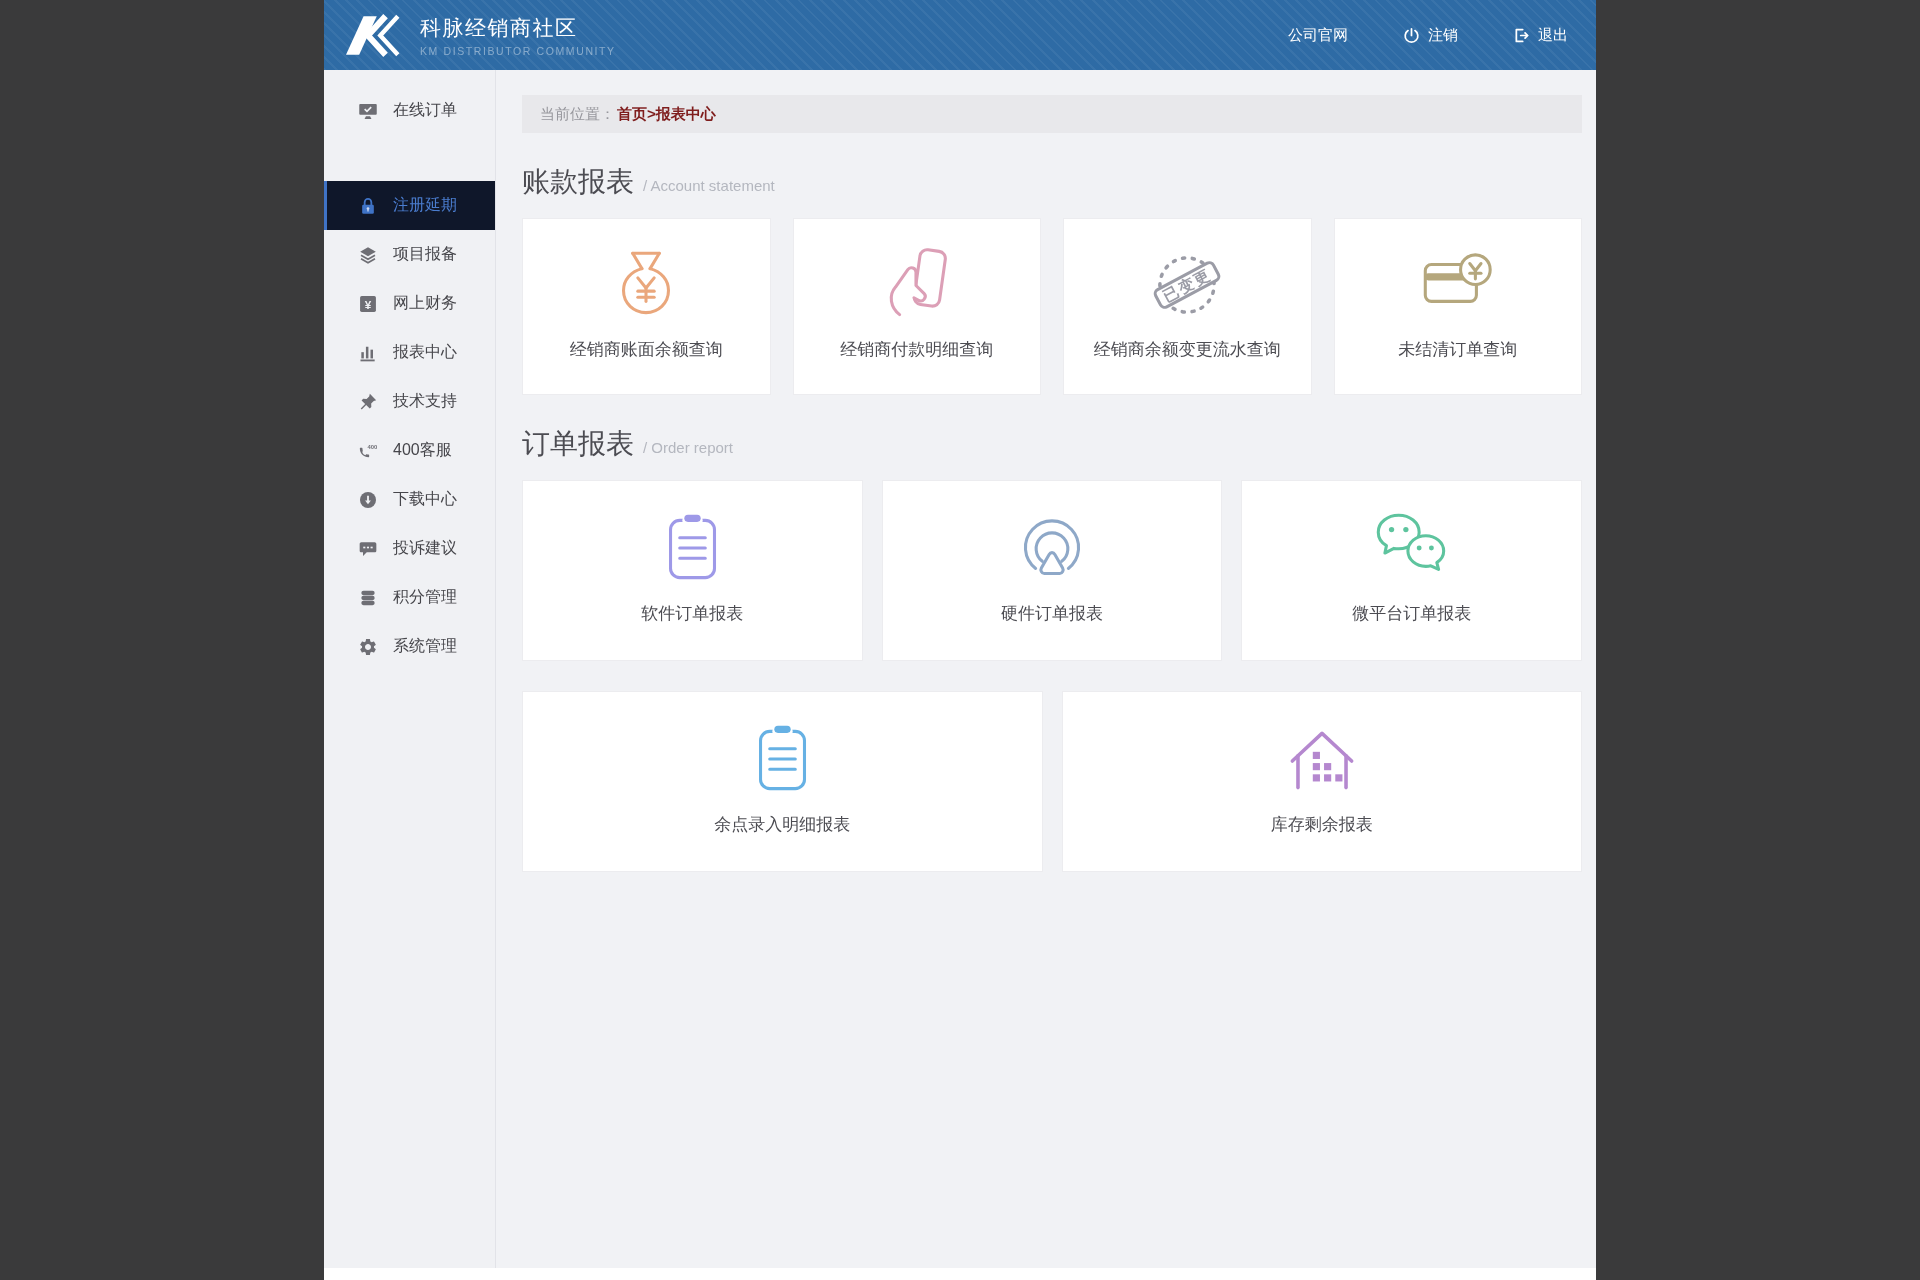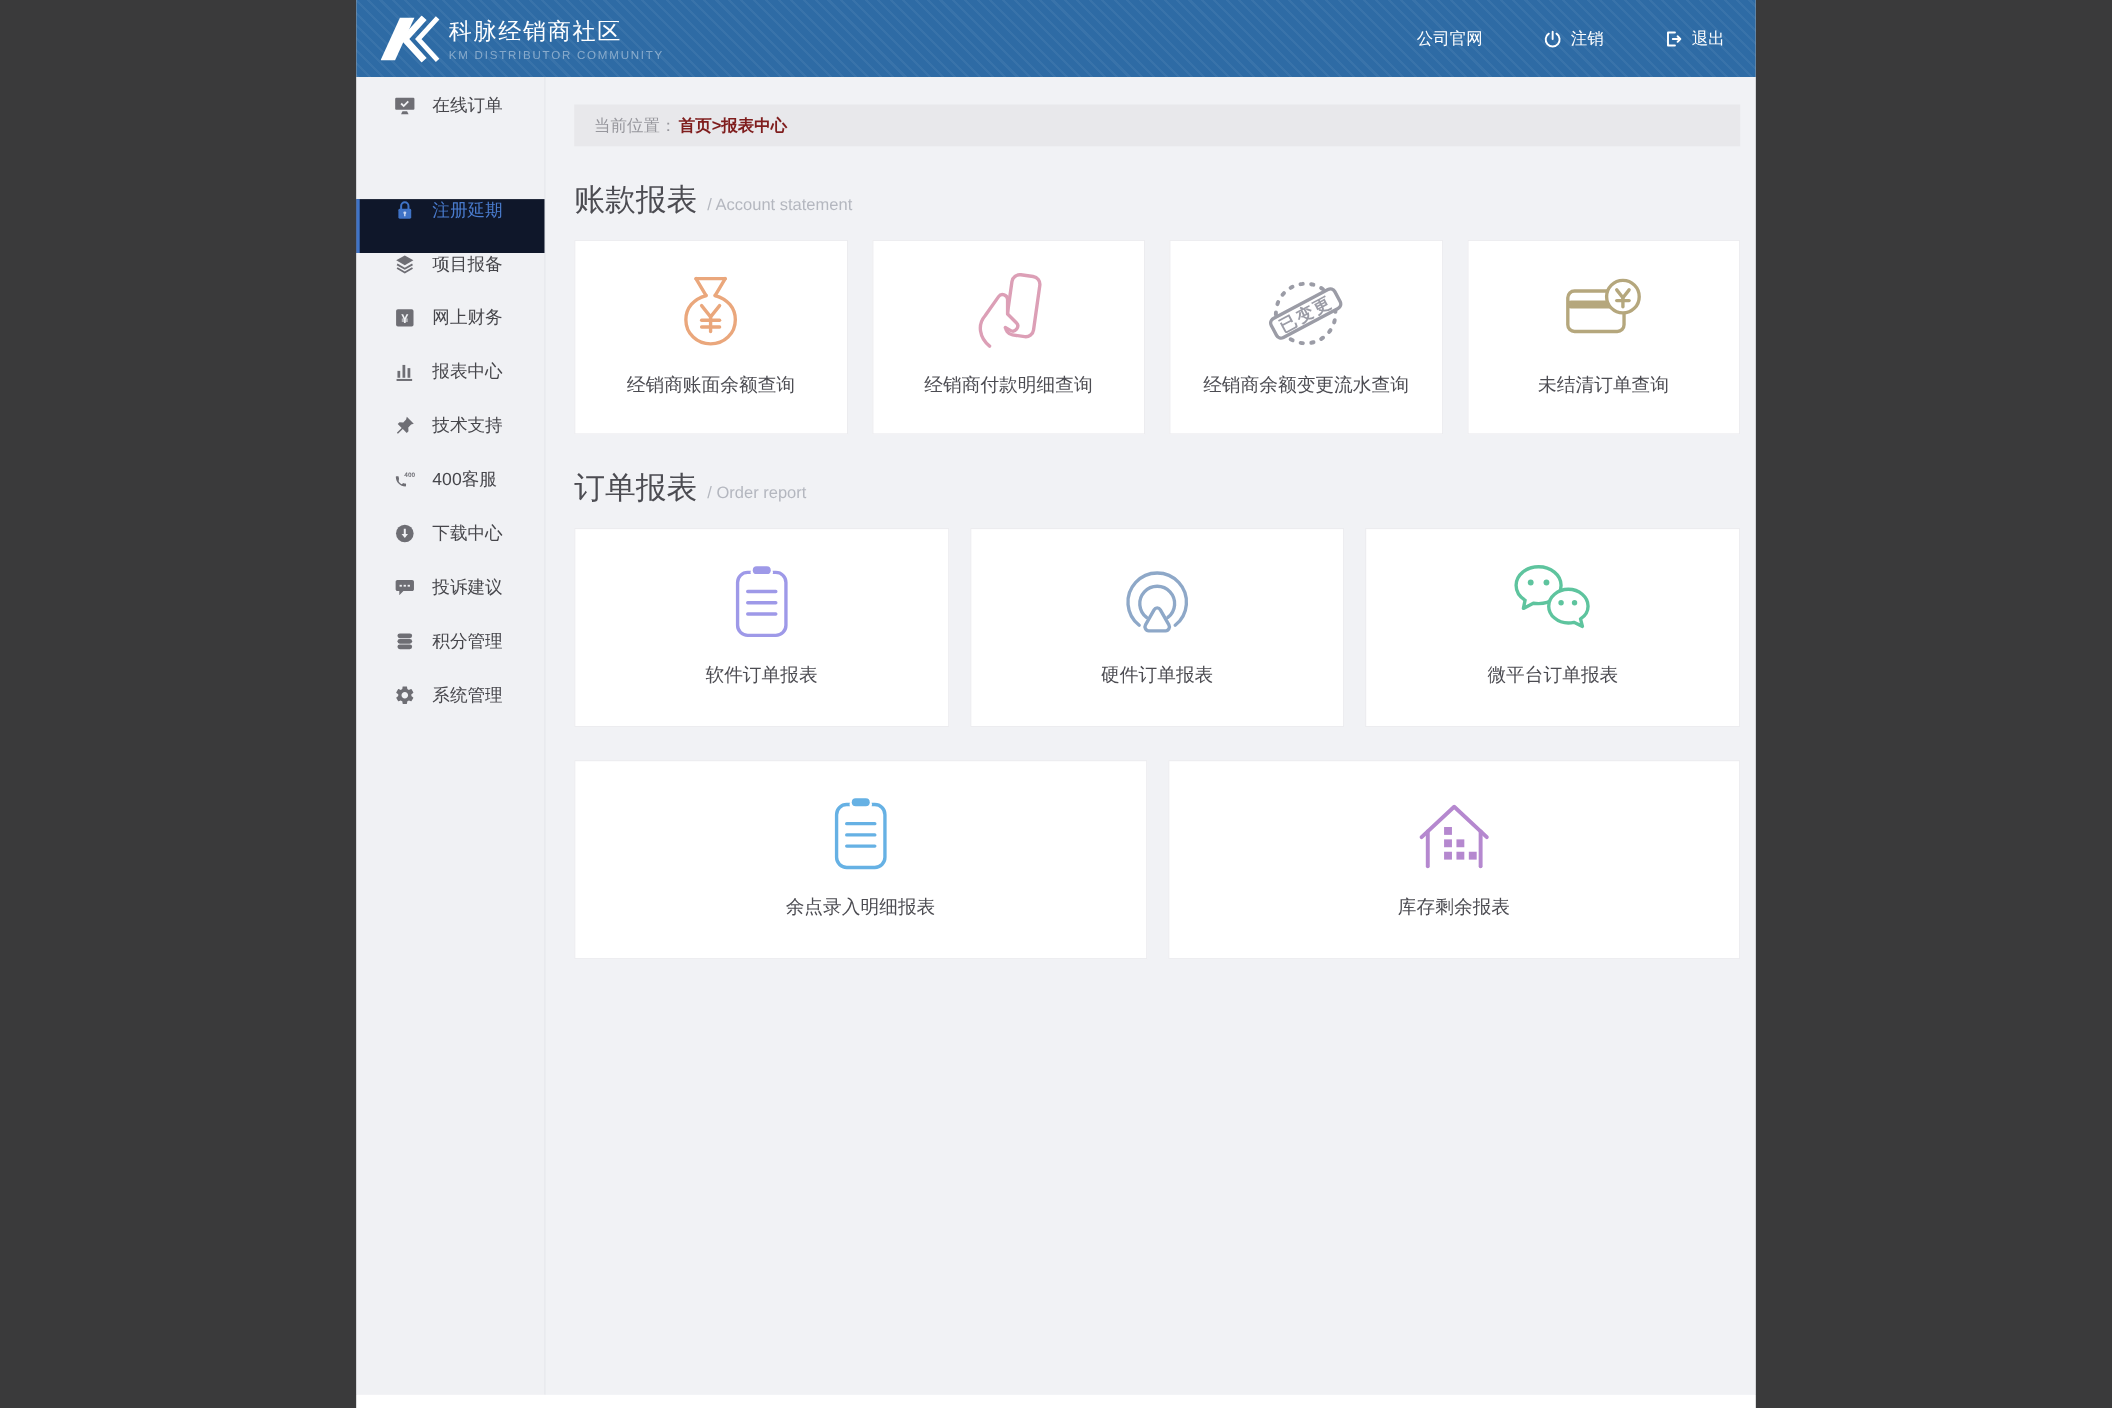--- a/index.html
+++ b/index.html
@@ -15,37 +15,37 @@
   
   .header{
     flex:0 0 70px;height:70px;
     background-color:#2e6ba5;
     background-image:repeating-linear-gradient(45deg,
       rgba(255,255,255,.055) 0px,rgba(255,255,255,.055) 2px,
       rgba(0,0,0,0) 2px,rgba(0,0,0,0) 8px);
     display:flex;align-items:center;
     padding:0 28px 0 22px;box-sizing:border-box;
   }
-  .logo{display:flex;align-items:flex-start;gap:4px;}
+  .logo{display:flex;align-items:flex-start;gap:16px;}
   .logo-mark svg{width:58px;height:43px;display:block;}
   .logo-text{display:flex;flex-direction:column;}
   .logo-text .zh{font-size:21px;color:#ffffff;letter-spacing:1.5px;}
   .logo-text .en{font-size:10.5px;color:rgba(255,255,255,.42);letter-spacing:1.6px;margin-top:3px;}
   .header-links{margin-left:auto;display:flex;align-items:center;gap:54px;}
   .header-link{display:flex;align-items:center;gap:7px;color:#ffffff;font-size:15px;cursor:pointer;white-space:nowrap;}
   .header-link .icon{display:flex;}
   .header-link .icon svg{width:19px;height:19px;display:block;}
   
   .body-row{flex:1 1 auto;display:flex;min-height:0;}
   .sidebar{
     flex:0 0 172px;width:172px;background:#f0f1f4;
     border-right:1px solid #e2e3e8;box-sizing:border-box;padding-top:16px;
   }
   .side-item{
-    height:49px;display:flex;gap:15px;
+    height:49px;display:flex;align-items:center;gap:15px;
     padding-left:31px;box-sizing:border-box;
     font-size:16px;color:#46464b;cursor:pointer;
     border-left:3px solid rgba(0,0,0,0);
   }
   .side-item .icon{width:20px;height:20px;color:#6e6e74;display:flex;}
   .side-item .icon svg{width:20px;height:20px;display:block;}
   .side-item.active{background:#0f172a;border-left-color:#3f73c6;color:#4a7cce;margin-top:46px;}
   .side-item.active .icon{color:#3f73c6;}
   .main{
     flex:1 1 auto;background:#f1f2f5;box-sizing:border-box;

